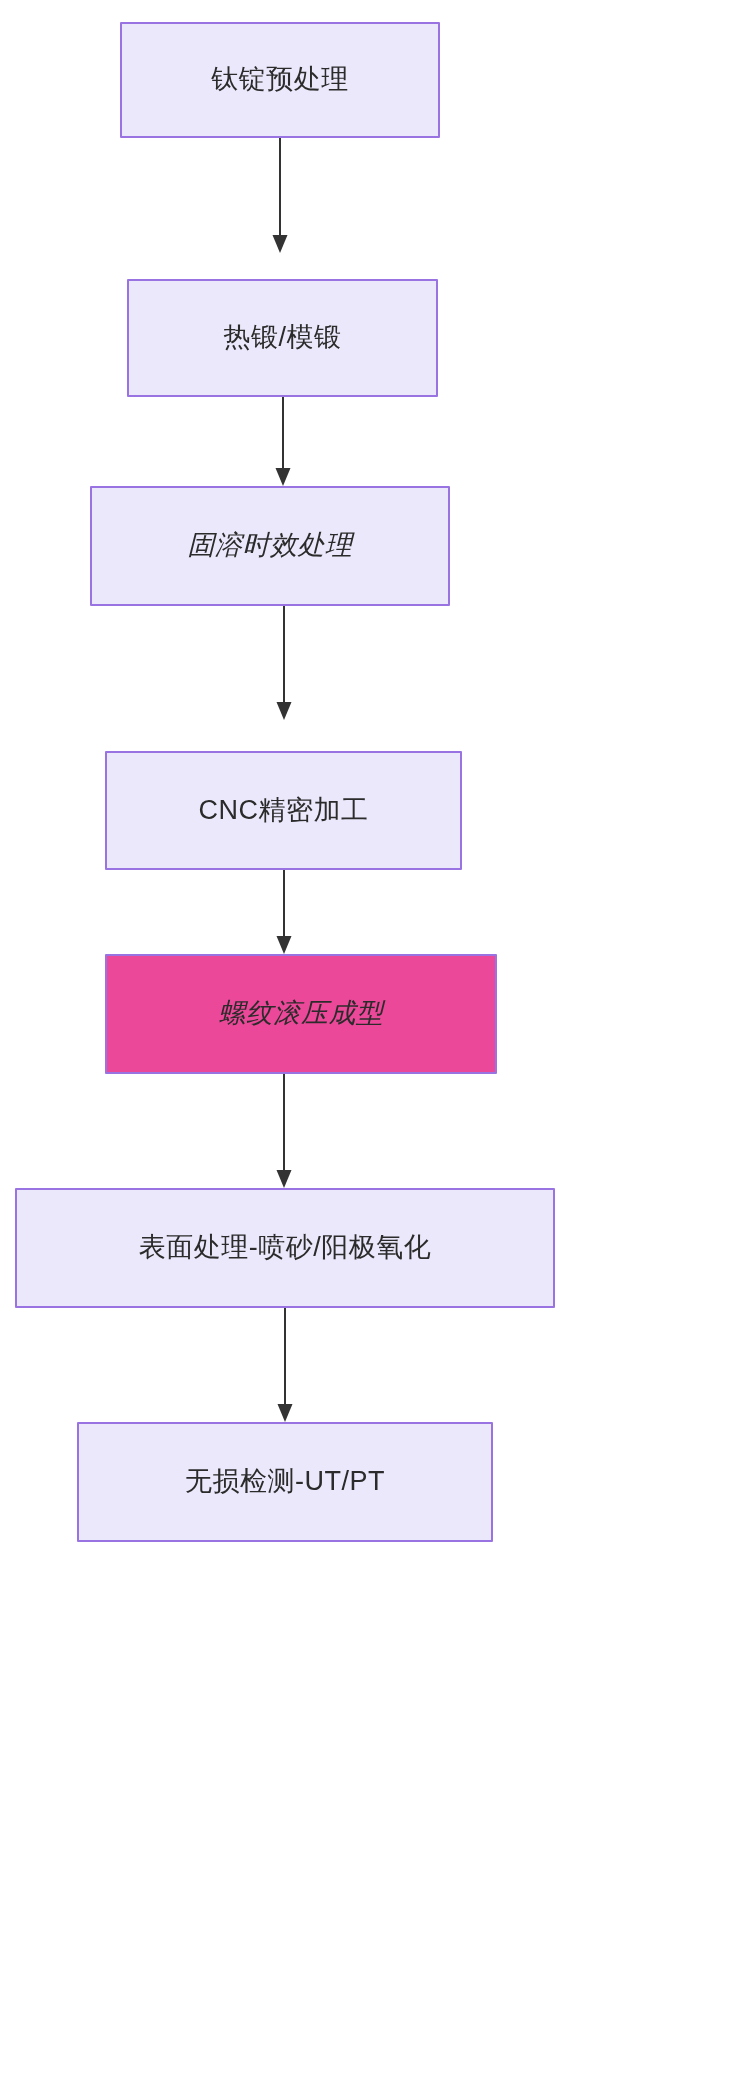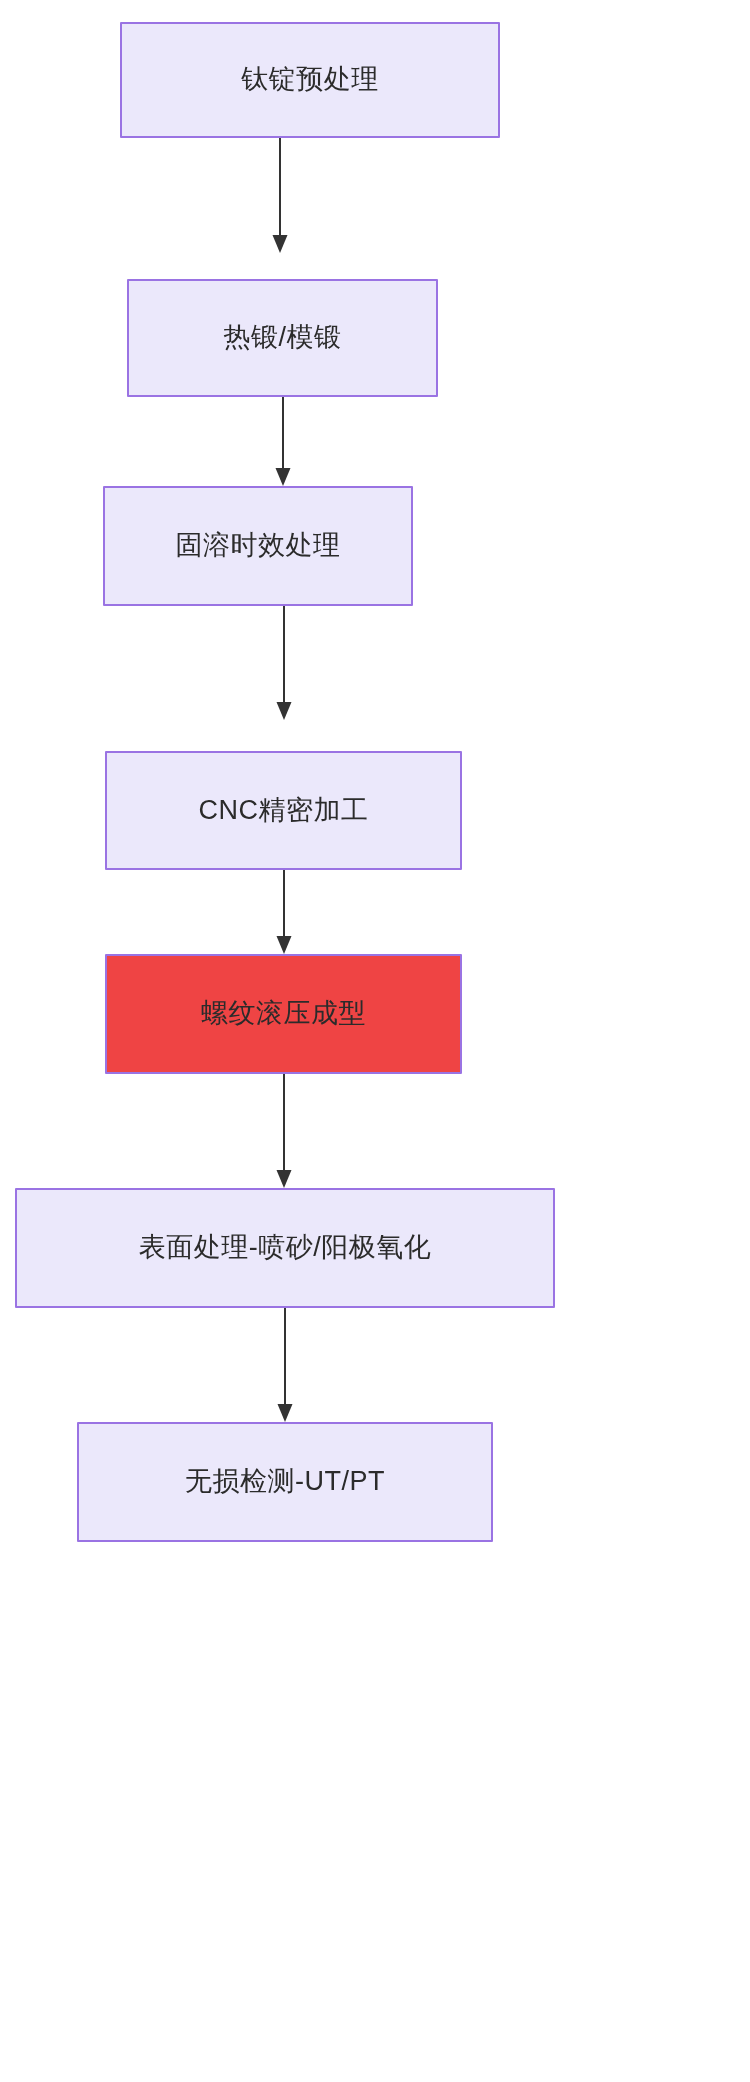--- a/index.html
+++ b/index.html
@@ -60,37 +60,37 @@
       <line x1="284" y1="606" x2="284" y2="704" stroke="#333333" stroke-width="2"></line>
       <polygon points="276.5,702 291.5,702 284,720" fill="#333333"></polygon>
       <line x1="284" y1="839" x2="284" y2="938" stroke="#333333" stroke-width="2"></line>
       <polygon points="276.5,936 291.5,936 284,954" fill="#333333"></polygon>
       <line x1="284" y1="1074" x2="284" y2="1172" stroke="#333333" stroke-width="2"></line>
       <polygon points="276.5,1170 291.5,1170 284,1188" fill="#333333"></polygon>
       <line x1="285" y1="1308" x2="285" y2="1406" stroke="#333333" stroke-width="2"></line>
       <polygon points="277.5,1404 292.5,1404 285,1422" fill="#333333"></polygon>
     </svg>
 
-  <div class="node" style="left: 120px; top: 22px; width: 380px; height: 116px; background: rgb(235, 232, 251); border-color: rgb(154, 115, 227);">
+  <div class="node" style="left: 120px; top: 22px; width: 320px; height: 116px; background: rgb(235, 232, 251); border-color: rgb(154, 115, 227);">
     <span class="node-label" style="color: rgb(43, 43, 43);">钛锭预处理</span>
   </div>
 
   <div class="node" style="left: 127px; top: 253px; width: 311px; height: 118px; background: rgb(235, 232, 251); border-color: rgb(154, 115, 227); margin-top: 26px;">
     <span class="node-label" style="color: rgb(43, 43, 43);">热锻/模锻</span>
   </div>
 
-  <div class="node" style="left: 103px; top: 486px; width: 310px; height: 120px; background: rgb(235, 232, 251); border-color: rgb(154, 115, 227);">
+  <div class="node" style="left: 90px; top: 486px; width: 360px; height: 120px; background: rgb(235, 232, 251); border-color: rgb(154, 115, 227); font-style: italic;">
     <span class="node-label" style="color: rgb(43, 43, 43);">固溶时效处理</span>
   </div>
 
   <div class="node" style="left: 105px; top: 720px; width: 357px; height: 119px; background: rgb(235, 232, 251); border-color: rgb(154, 115, 227); margin-top: 31px;">
     <span class="node-label" style="color: rgb(43, 43, 43);">CNC精密加工</span>
   </div>
 
-  <div class="node" style="left: 105px; top: 954px; width: 357px; height: 120px; background: #ef4444; border-color: rgb(154, 115, 227);">
+  <div class="node" style="left: 105px; top: 954px; width: 392px; height: 120px; background: #ec4899; border-color: rgb(154, 115, 227); font-style: italic;">
     <span class="node-label" style="color: rgb(43, 43, 43);">螺纹滚压成型</span>
   </div>
 
   <div class="node" style="left: 15px; top: 1188px; width: 540px; height: 120px; background: rgb(235, 232, 251); border-color: rgb(154, 115, 227);">
     <span class="node-label" style="color: rgb(43, 43, 43);">表面处理-喷砂/阳极氧化</span>
   </div>
 
   <div class="node" style="left: 77px; top: 1422px; width: 416px; height: 120px; background: rgb(235, 232, 251); border-color: rgb(154, 115, 227);">
     <span class="node-label" style="color: rgb(43, 43, 43);">无损检测-UT/PT</span>
   </div>

